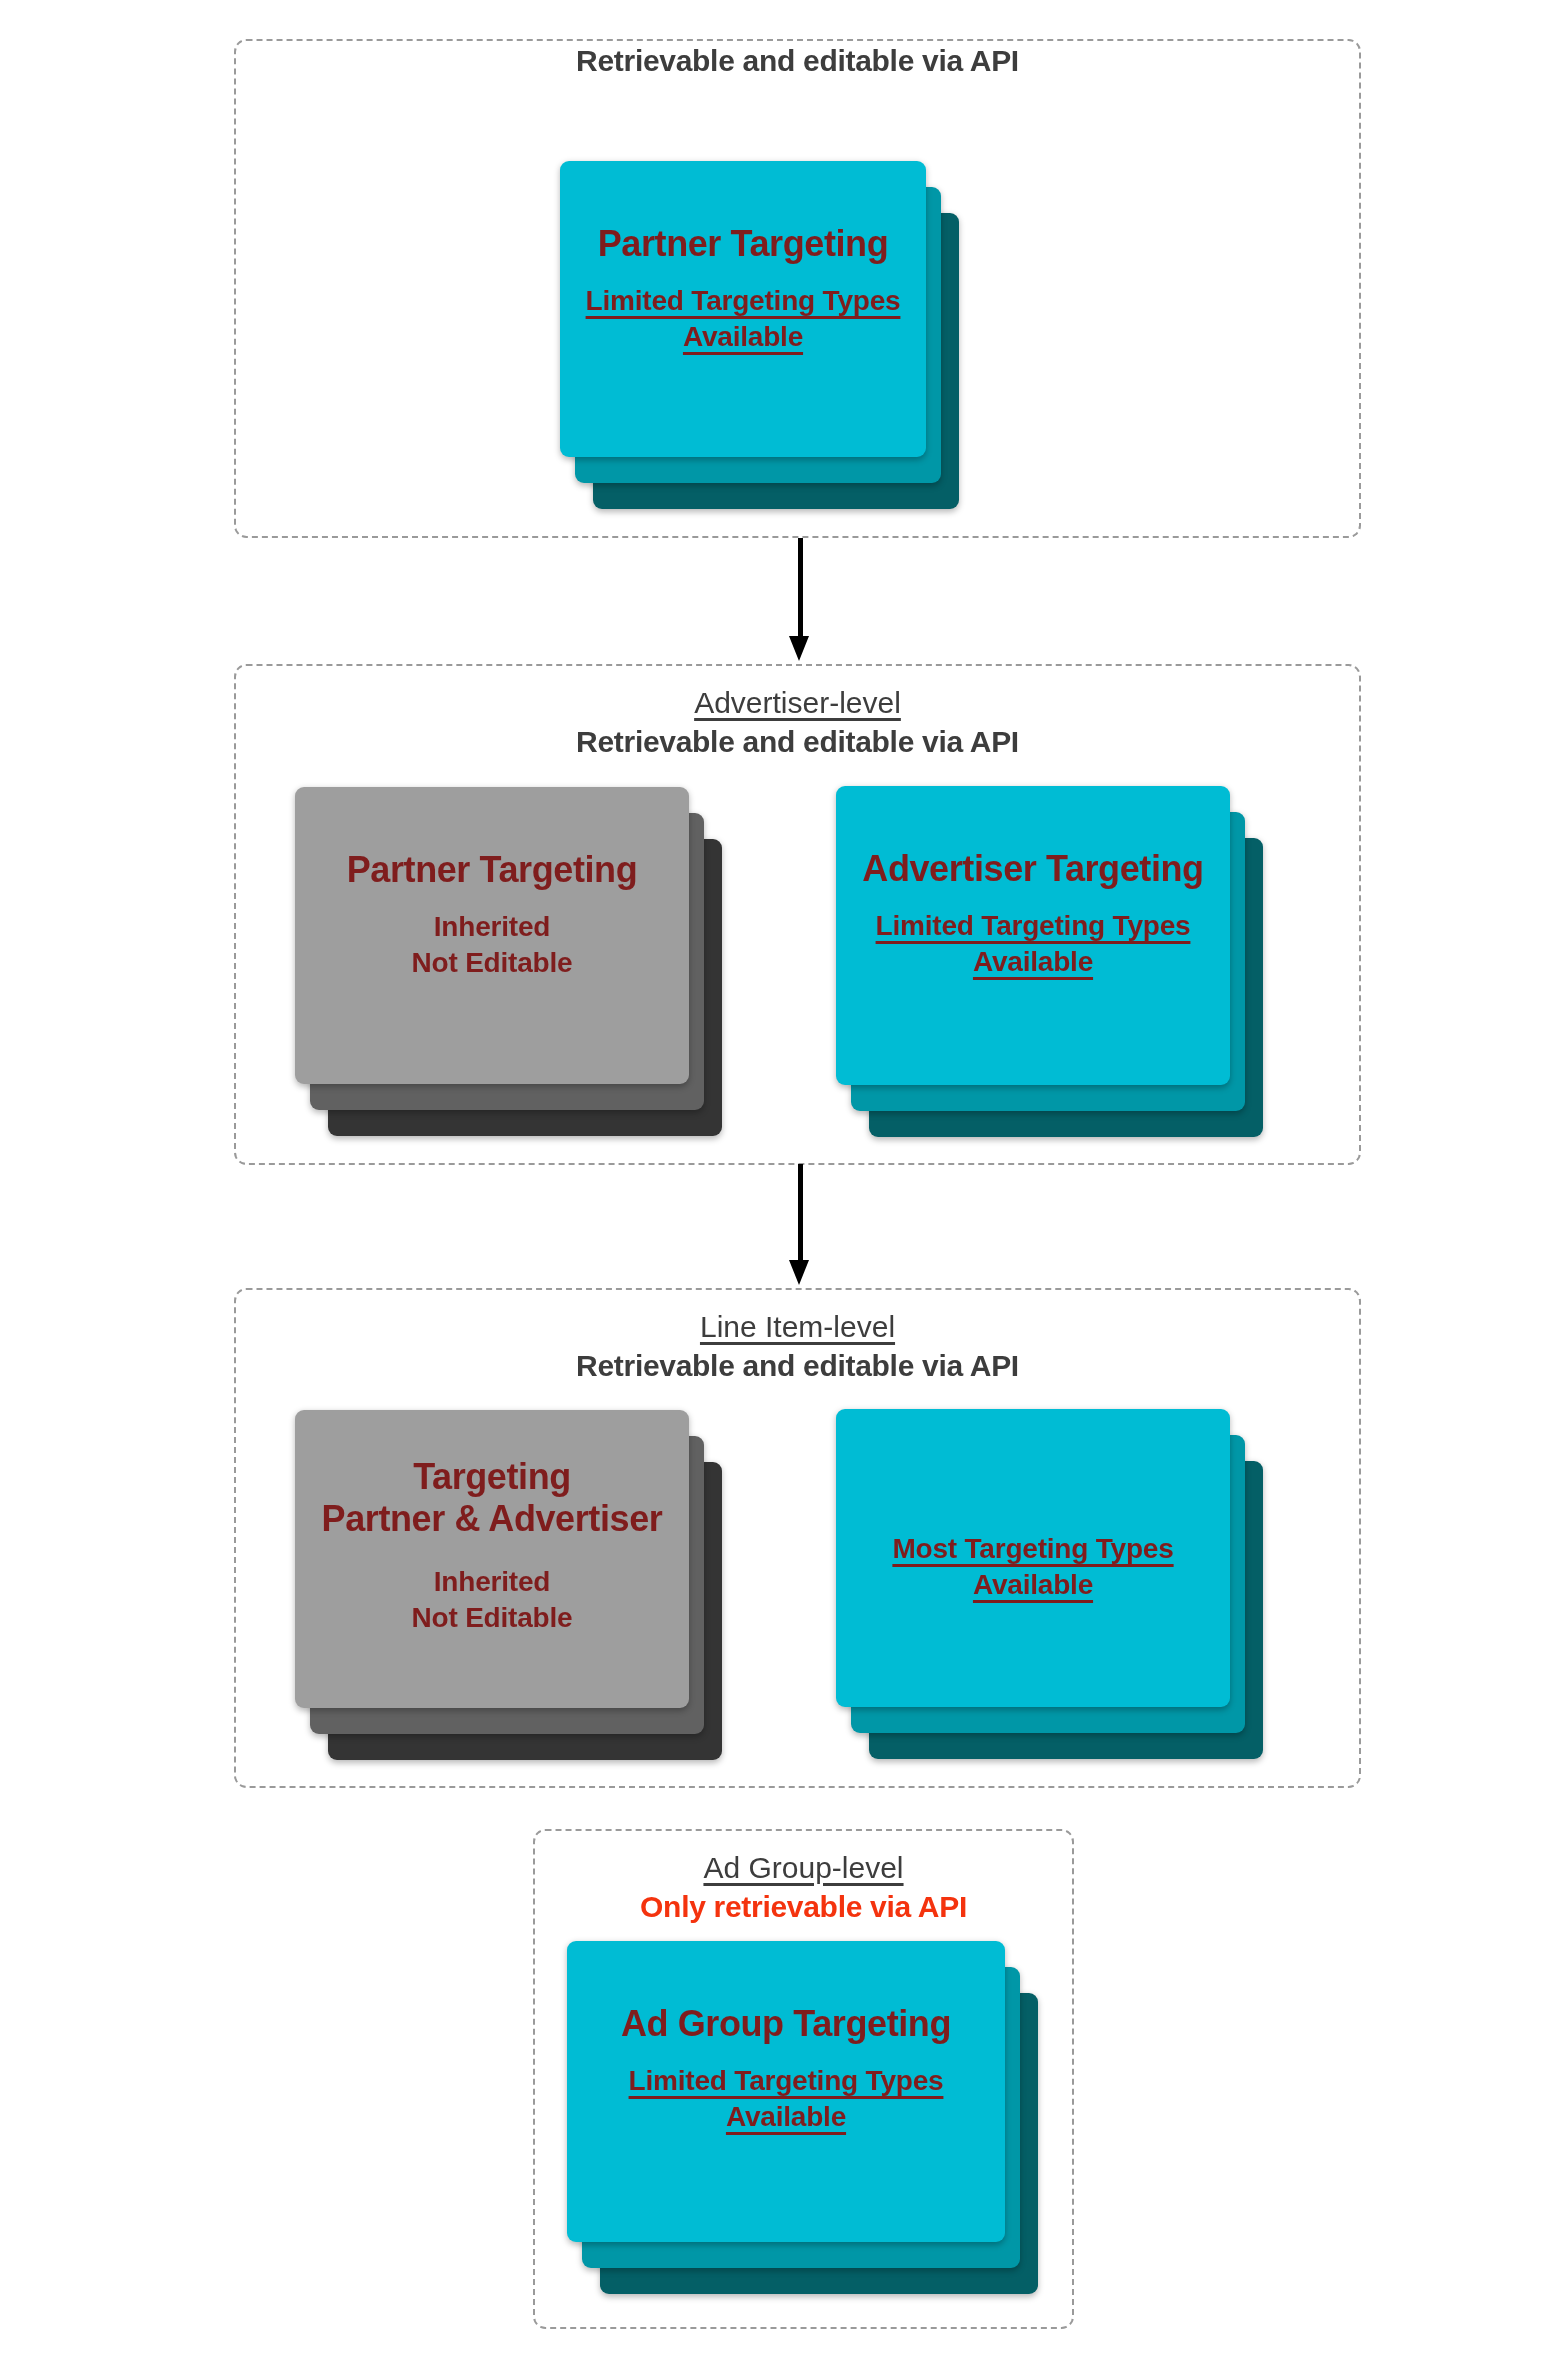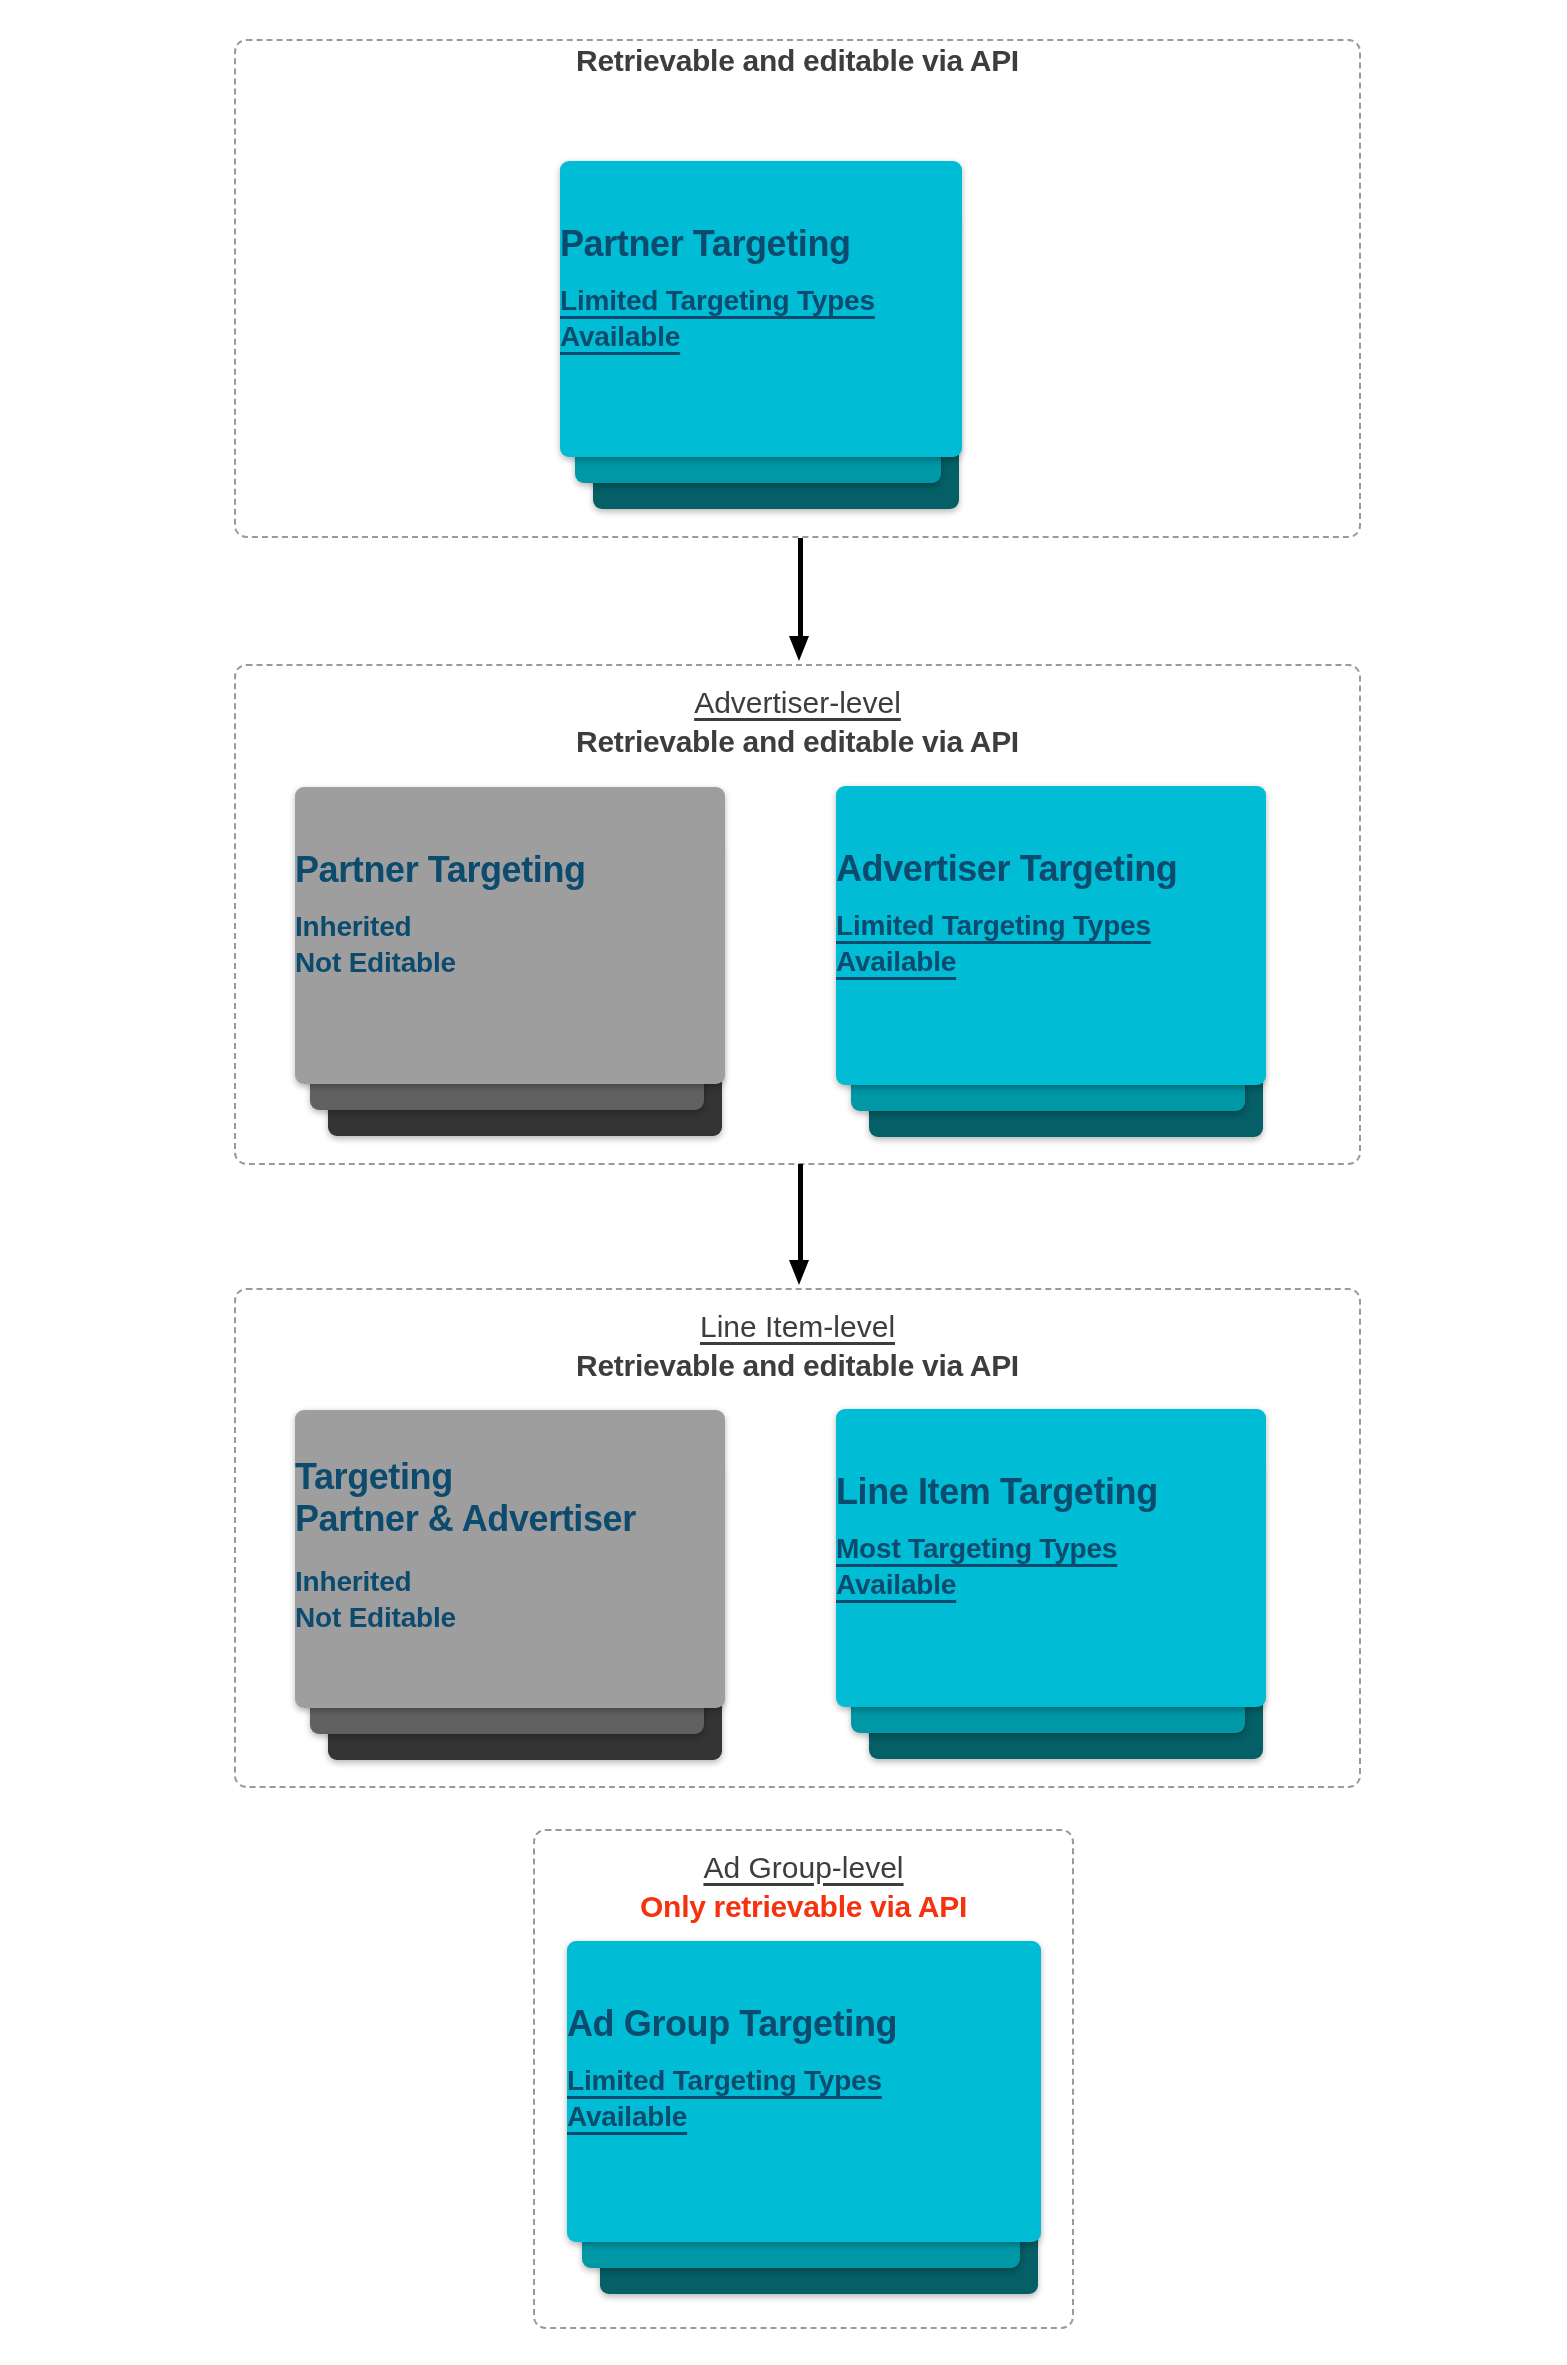--- a/index.html
+++ b/index.html
@@ -44,21 +44,21 @@
     border-radius:9px; box-shadow:0 2.7px 6.3px rgba(0,0,0,0.28);
   }
   .l2{transform:translate(15px,26px);}
   .l3{transform:translate(33px,52px);}
   .bg-cyan{background:var(--cyan);}
   .bg-teal-mid{background:var(--teal-mid);}
   .bg-teal-dark{background:var(--teal-dark);}
   .bg-gray{background:var(--gray);}
   .bg-gray-mid{background:var(--gray-mid);}
   .bg-gray-dark{background:var(--gray-dark);}
-  .card{color:#0c4a6e; padding-left:36px;}
+  .card{color:#7f1d1d; text-align:center;}
   .card-title{
     position:absolute; top:61px; left:0; right:0;
     font-size:36px; font-weight:700; line-height:43px; letter-spacing:-0.4px;
   }
   .card-title .tline{display:block; white-space:nowrap;}
   .card-title.two{top:46px; line-height:42px;}
   .card-sub{
     position:absolute; top:122px; left:0; right:0;
     font-size:28px; font-weight:700; line-height:36px; letter-spacing:-0.2px;
   }
@@ -164,23 +164,20 @@
         <span class="line">Inherited</span>
         <span class="line">Not Editable</span>
       </div>
     </div>
   </div>
 
   <div class="stack s3c">
     <div class="layer l3 bg-teal-dark"></div>
     <div class="layer l2 bg-teal-mid"></div>
     <div class="card bg-cyan">
-      <div class="card-title">
-        <span class="tline">Line Item Targeting</span>
-      </div>
       <div class="card-sub u">
         <span class="line">Most Targeting Types</span>
         <span class="line">Available</span>
       </div>
     </div>
   </div>
 
   <section class="box s4">
     <div class="h-title">Ad Group-level</div>
     <div class="h-sub red">Only retrievable via API</div>

